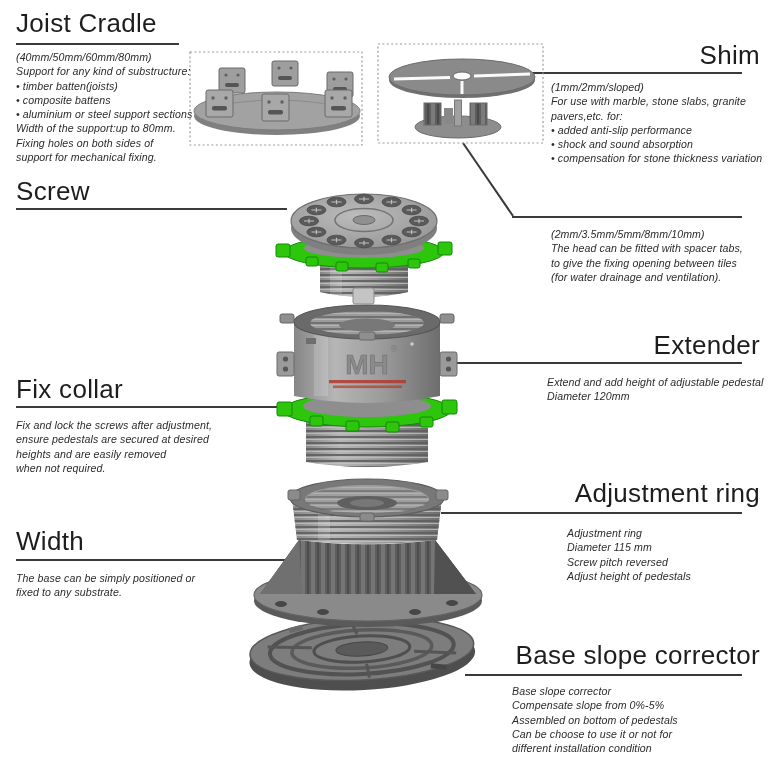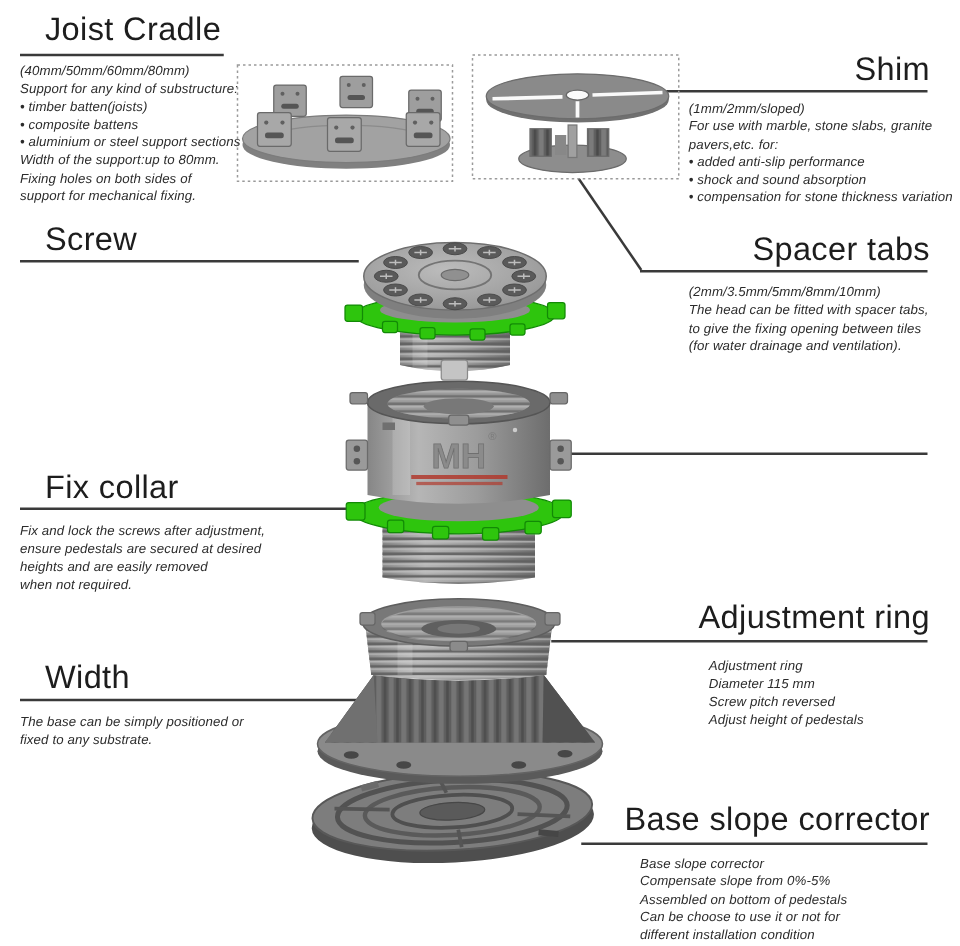--- a/index.html
+++ b/index.html
@@ -3,23 +3,23 @@
 <meta charset="utf-8">
 <style>
   html,body{margin:0;padding:0;background:#ffffff;}
   .canvas{
     position:relative;width:768px;height:757px;overflow:hidden;background:#ffffff;
     font-family:"Liberation Sans",sans-serif;color:#222;
   }
   .art{position:absolute;left:0;top:0;z-index:0;}
   .title{
     position:absolute;z-index:2;font-size:26px;line-height:31px;color:#1d1d1d;
-    letter-spacing:.3px;white-space:nowrap;margin-left:20px;
+    letter-spacing:.3px;white-space:nowrap;
   }
-  .title.right{right:24px;text-align:center;}
+  .title.right{right:8px;text-align:center;}
   .body{
     position:absolute;z-index:2;font-size:10.6px;line-height:14.3px;color:#2b2b2b;
     white-space:pre-line;letter-spacing:.1px;font-style:italic;
   }
   .c-green{fill:var(--accent-green);stroke:var(--accent-green-dark);stroke-width:1;}
   .c-green-inner{fill:#8e8e8e;}
   .leader{stroke:var(--leader-line);stroke-width:2;}
   .brand-line{fill:var(--brand-red);}
   .hl{fill:#ffffff;opacity:.16;}
 </style>
@@ -282,26 +282,28 @@
   <div class="title right" style="top:40px">Shim</div>
   <div class="body" style="left:551px;top:80px">(1mm/2mm/sloped)
 For use with marble, stone slabs, granite
 pavers,etc. for:
 • added anti-slip performance
 • shock and sound absorption
 • compensation for stone thickness variation</div>
 
   <div class="title" style="left:16px;top:176px">Screw</div>
 
-  <div class="title right" style="top:184px">Spacer tabs</div>
   <div class="body" style="left:551px;top:227px">(2mm/3.5mm/5mm/8mm/10mm)
 The head can be fitted with spacer tabs,
 to give the fixing opening between tiles
 (for water drainage and ventilation).</div>
 
+  <div class="title right" style="top:330px">Extender</div>
+  <div class="body" style="left:547px;top:375px">Extend and add height of adjustable pedestal
+Diameter 120mm</div>
 
   <div class="title" style="left:16px;top:374px">Fix collar</div>
   <div class="body" style="left:16px;top:418px">Fix and lock the screws after adjustment,
 ensure pedestals are secured at desired
 heights and are easily removed
 when not required.</div>
 
   <div class="title right" style="top:478px">Adjustment ring</div>
   <div class="body" style="left:567px;top:526px">Adjustment ring
 Diameter 115 mm

